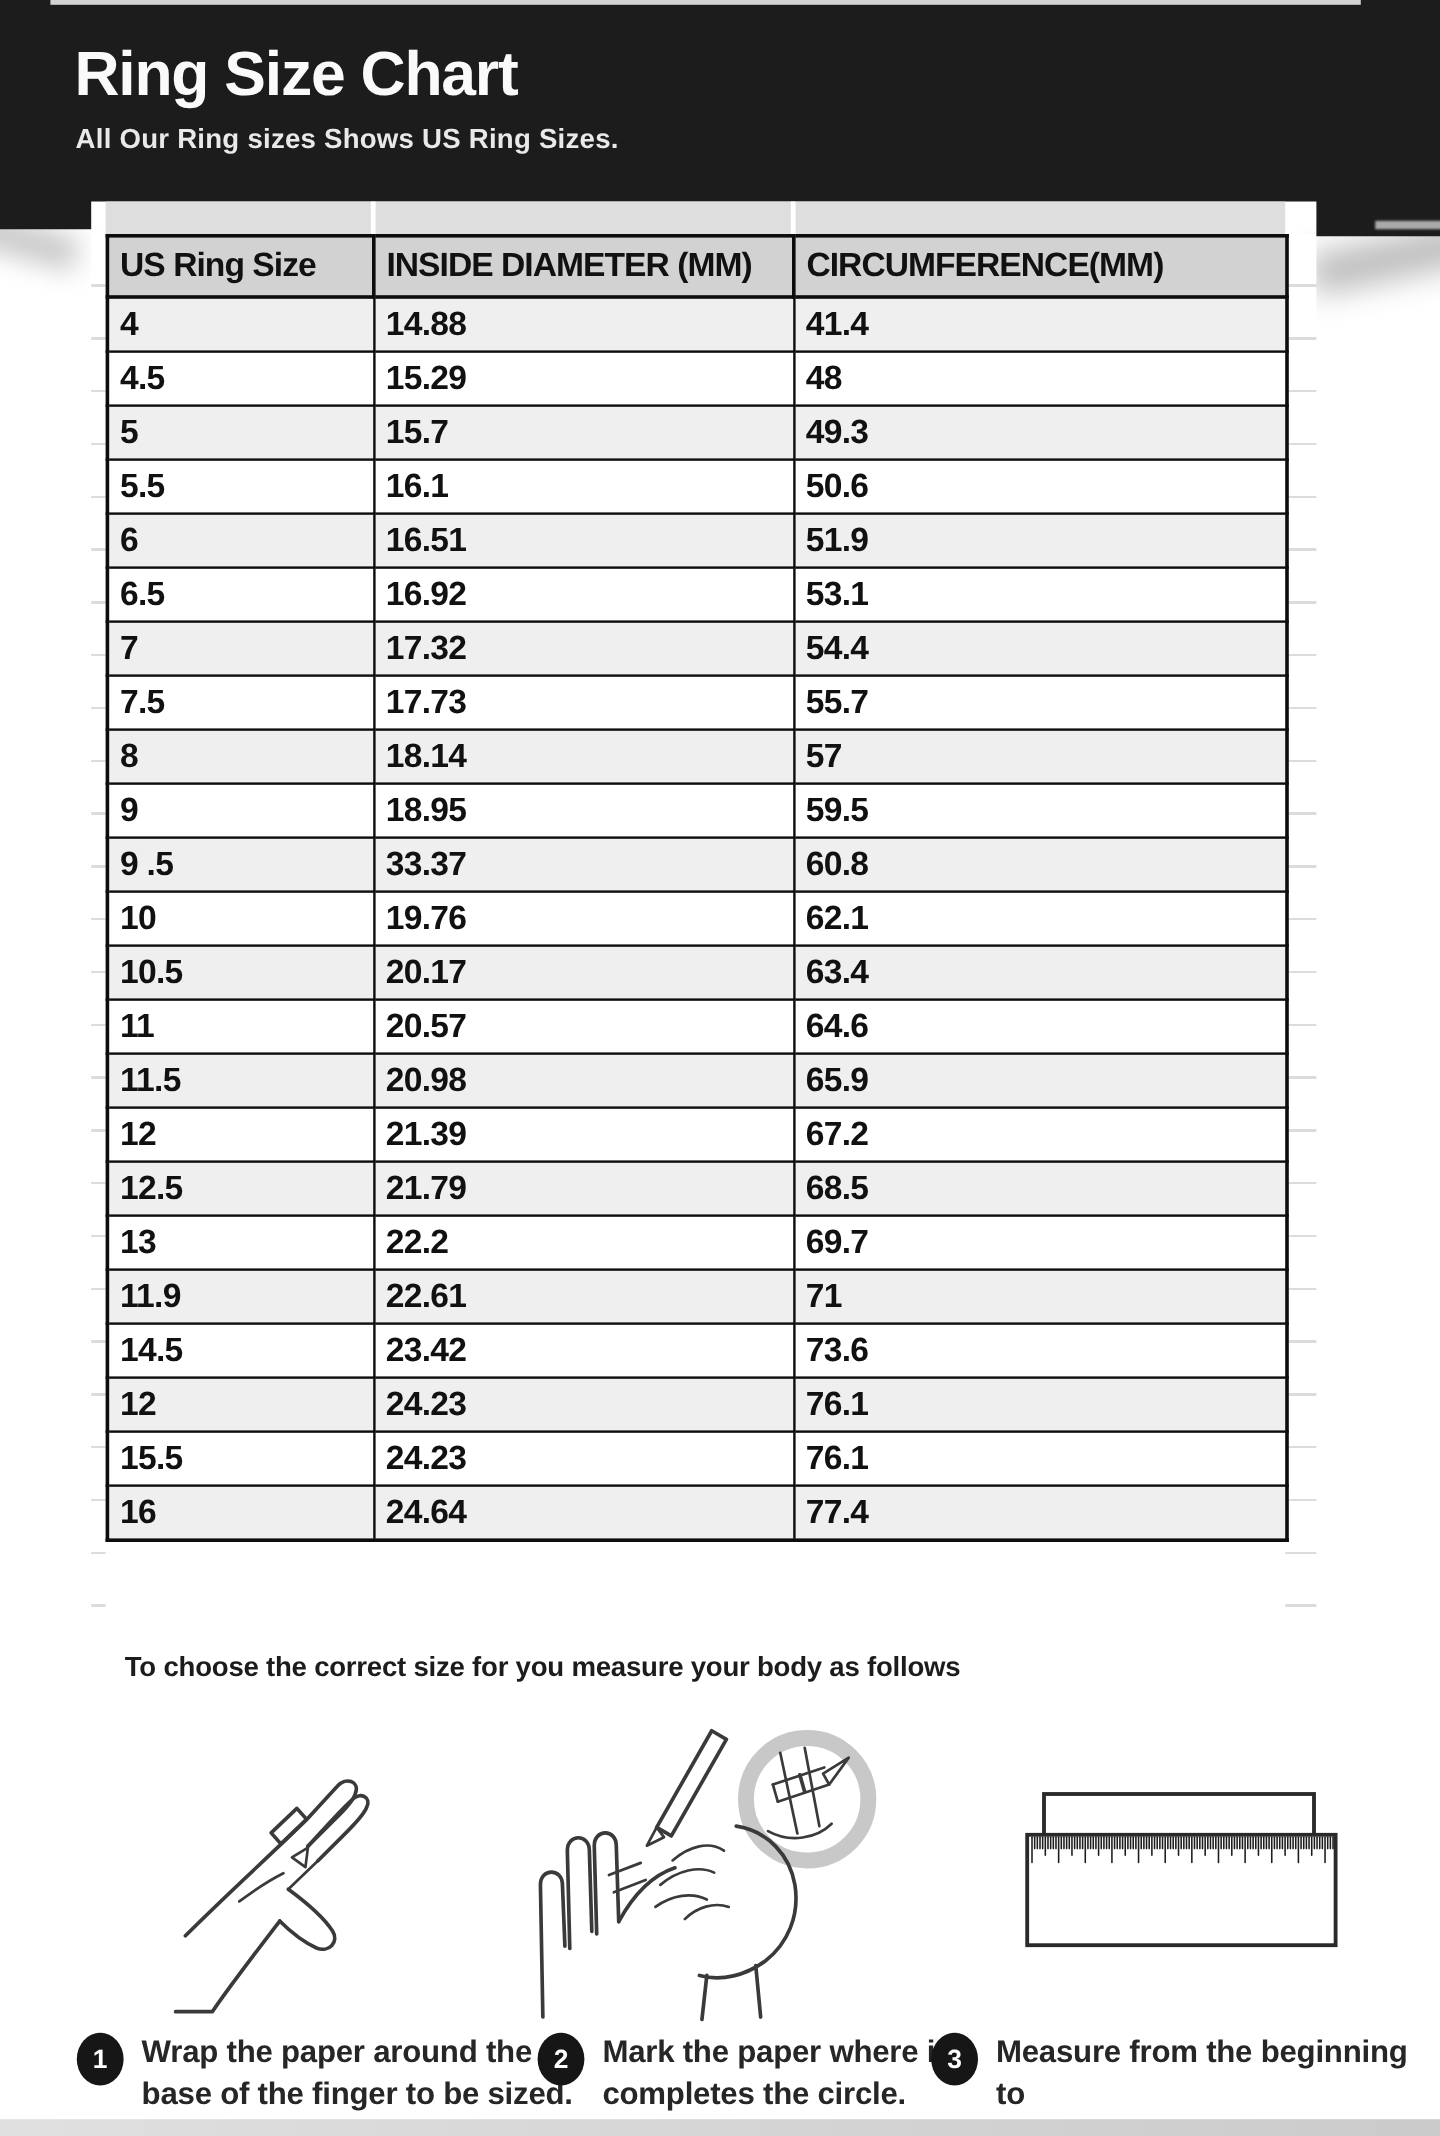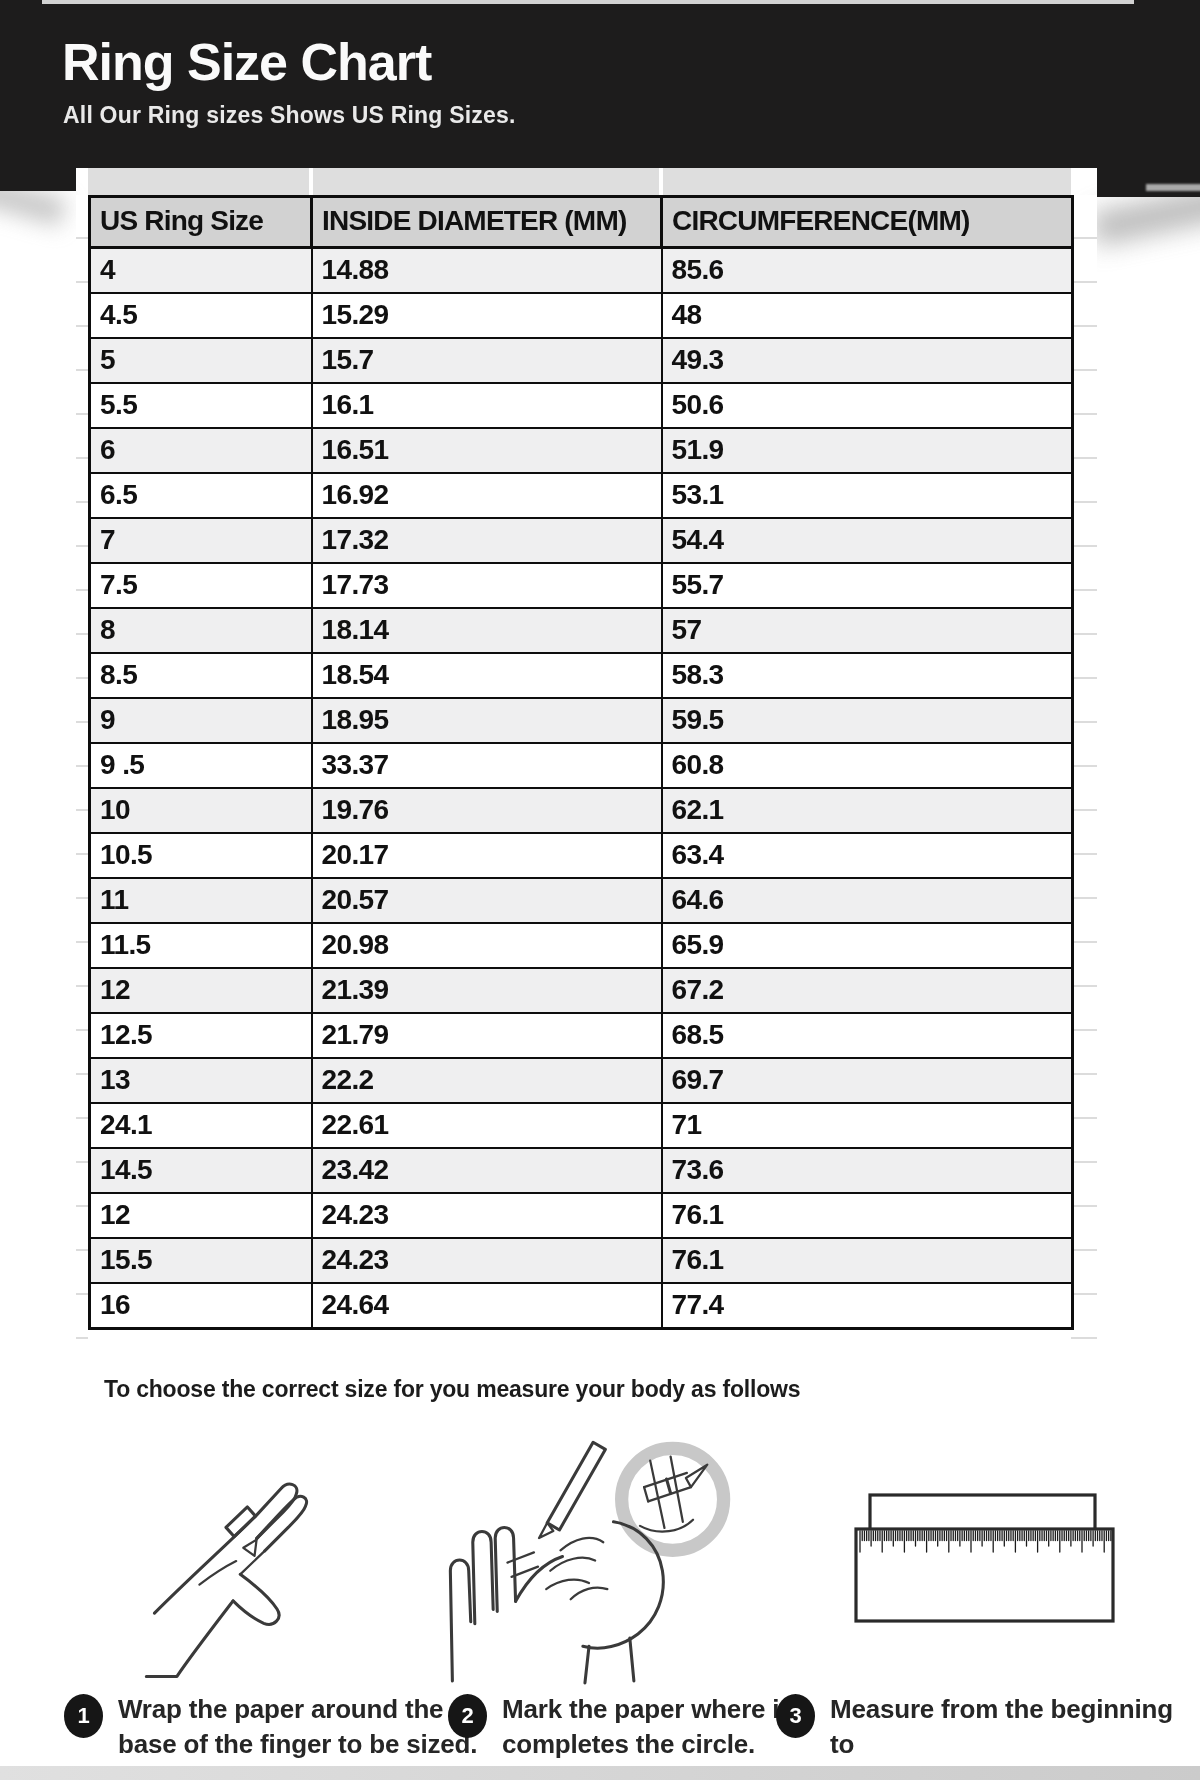--- a/index.html
+++ b/index.html
@@ -98,21 +98,21 @@
       <tr data-name="table-header-row">
         <th data-name="col-header-us-ring-size">US Ring Size</th>
         <th data-name="col-header-inside-diameter">INSIDE DIAMETER (MM)</th>
         <th data-name="col-header-circumference">CIRCUMFERENCE(MM)</th>
       </tr>
     </thead>
     <tbody data-name="ring-table-body">
         <tr data-name="table-row">
           <td data-name="table-cell">4</td>
           <td data-name="table-cell">14.88</td>
-          <td data-name="table-cell">85.6</td>
+          <td data-name="table-cell">41.4</td>
         </tr>
         <tr data-name="table-row">
           <td data-name="table-cell">4.5</td>
           <td data-name="table-cell">15.29</td>
           <td data-name="table-cell">48</td>
         </tr>
         <tr data-name="table-row">
           <td data-name="table-cell">5</td>
           <td data-name="table-cell">15.7</td>
           <td data-name="table-cell">49.3</td>
@@ -141,25 +141,20 @@
           <td data-name="table-cell">7.5</td>
           <td data-name="table-cell">17.73</td>
           <td data-name="table-cell">55.7</td>
         </tr>
         <tr data-name="table-row">
           <td data-name="table-cell">8</td>
           <td data-name="table-cell">18.14</td>
           <td data-name="table-cell">57</td>
         </tr>
         <tr data-name="table-row">
-          <td data-name="table-cell">8.5</td>
-          <td data-name="table-cell">18.54</td>
-          <td data-name="table-cell">58.3</td>
-        </tr>
-        <tr data-name="table-row">
           <td data-name="table-cell">9</td>
           <td data-name="table-cell">18.95</td>
           <td data-name="table-cell">59.5</td>
         </tr>
         <tr data-name="table-row">
           <td data-name="table-cell">9 .5</td>
           <td data-name="table-cell">33.37</td>
           <td data-name="table-cell">60.8</td>
         </tr>
         <tr data-name="table-row">
@@ -191,21 +186,21 @@
           <td data-name="table-cell">12.5</td>
           <td data-name="table-cell">21.79</td>
           <td data-name="table-cell">68.5</td>
         </tr>
         <tr data-name="table-row">
           <td data-name="table-cell">13</td>
           <td data-name="table-cell">22.2</td>
           <td data-name="table-cell">69.7</td>
         </tr>
         <tr data-name="table-row">
-          <td data-name="table-cell">24.1</td>
+          <td data-name="table-cell">11.9</td>
           <td data-name="table-cell">22.61</td>
           <td data-name="table-cell">71</td>
         </tr>
         <tr data-name="table-row">
           <td data-name="table-cell">14.5</td>
           <td data-name="table-cell">23.42</td>
           <td data-name="table-cell">73.6</td>
         </tr>
         <tr data-name="table-row">
           <td data-name="table-cell">12</td>

